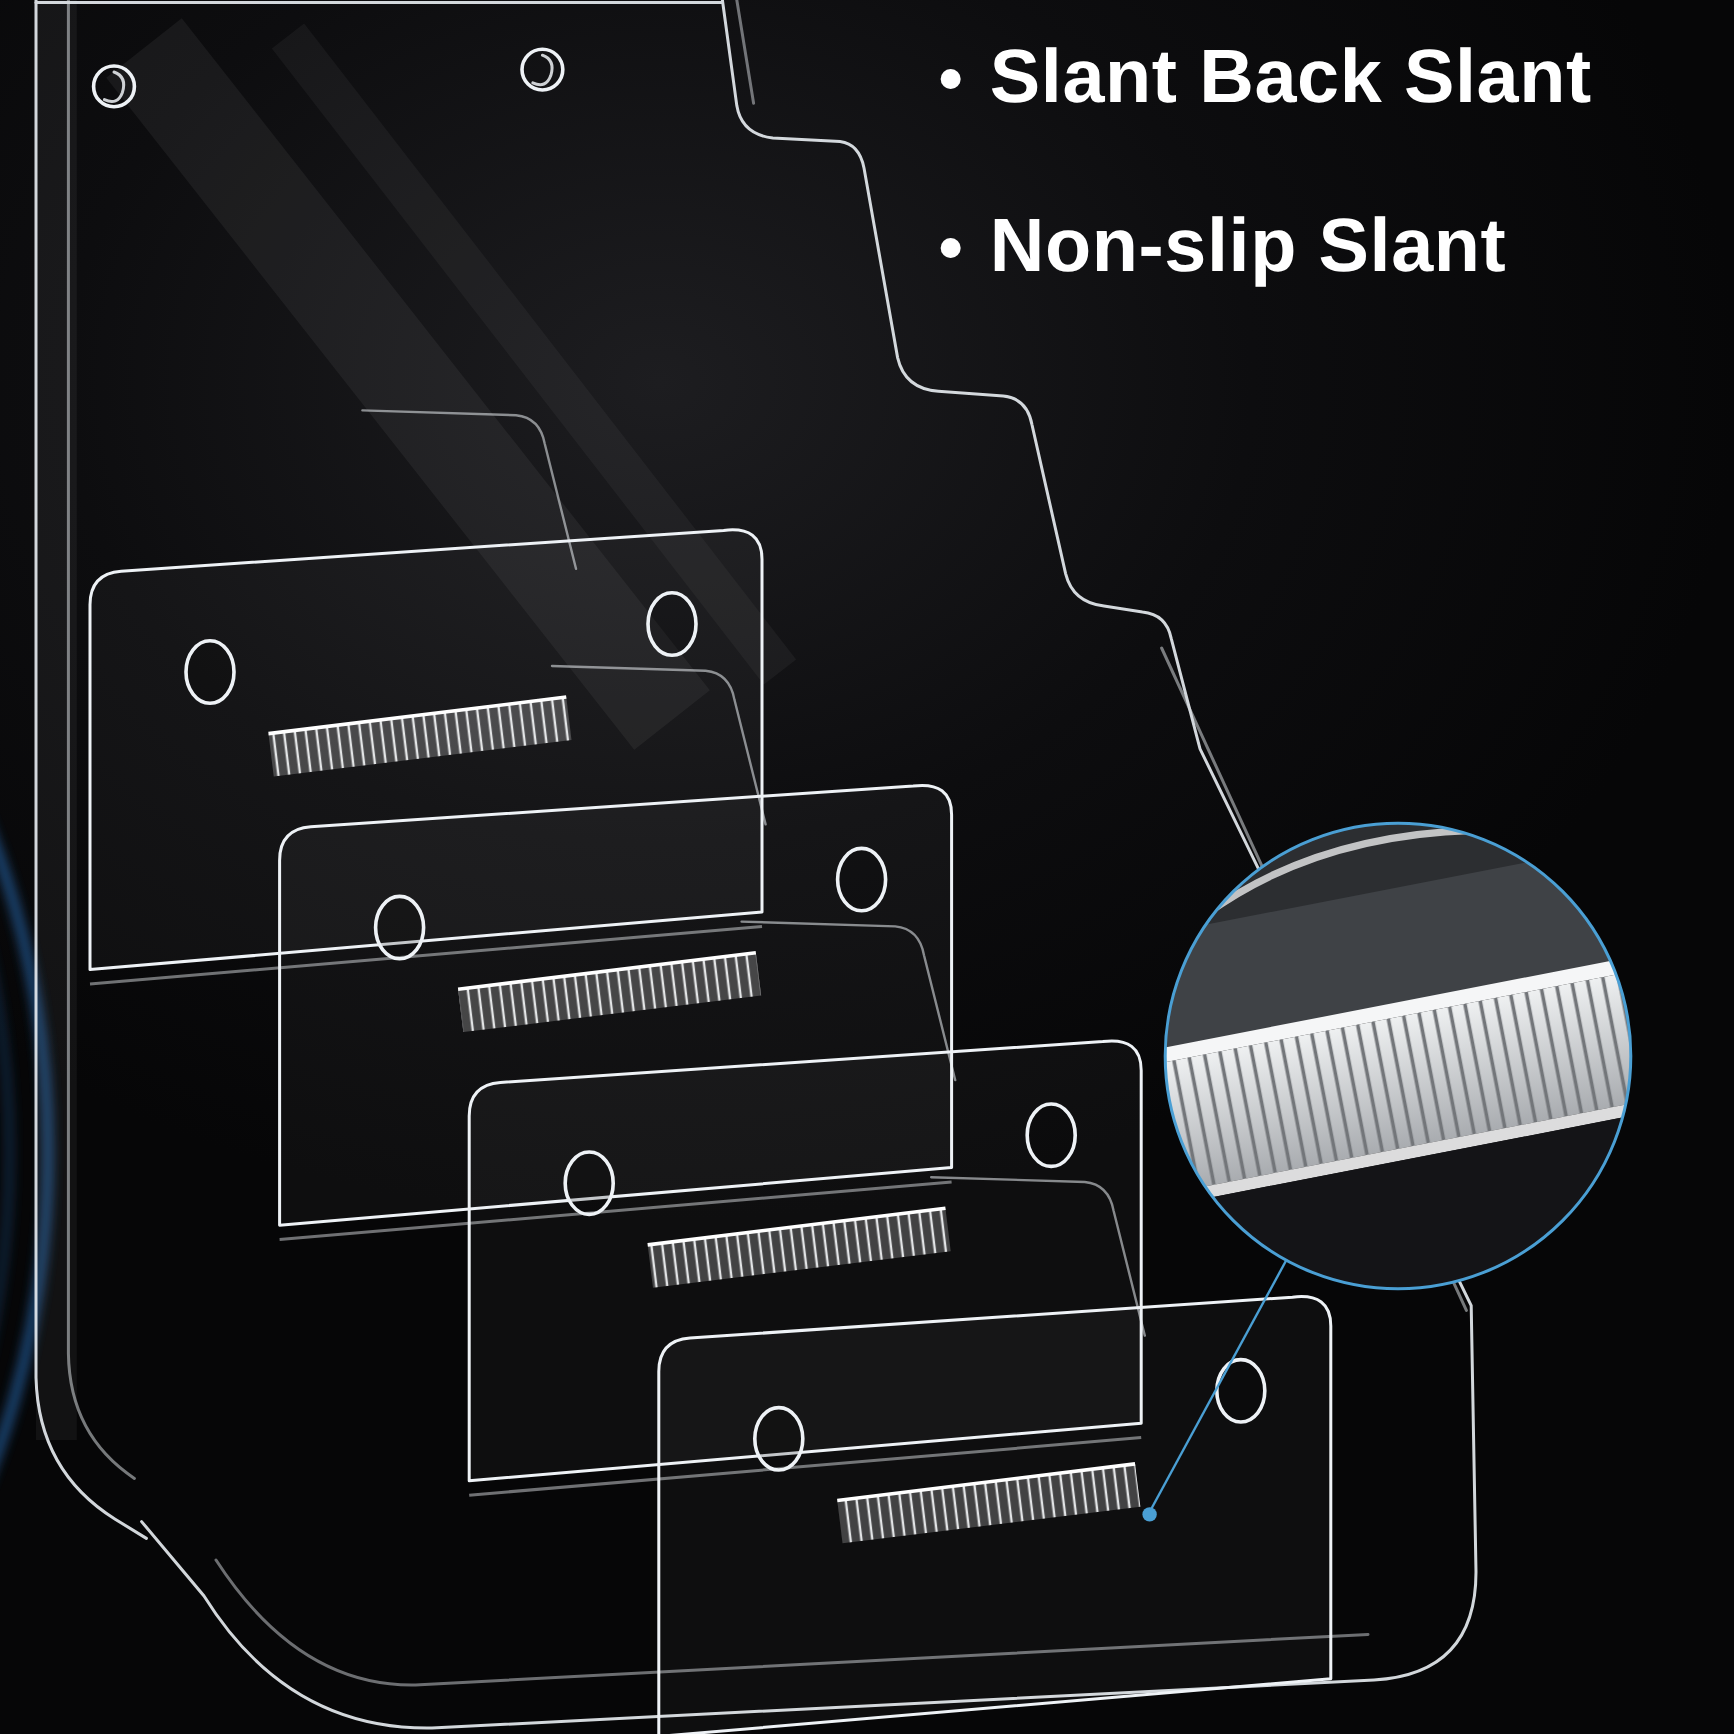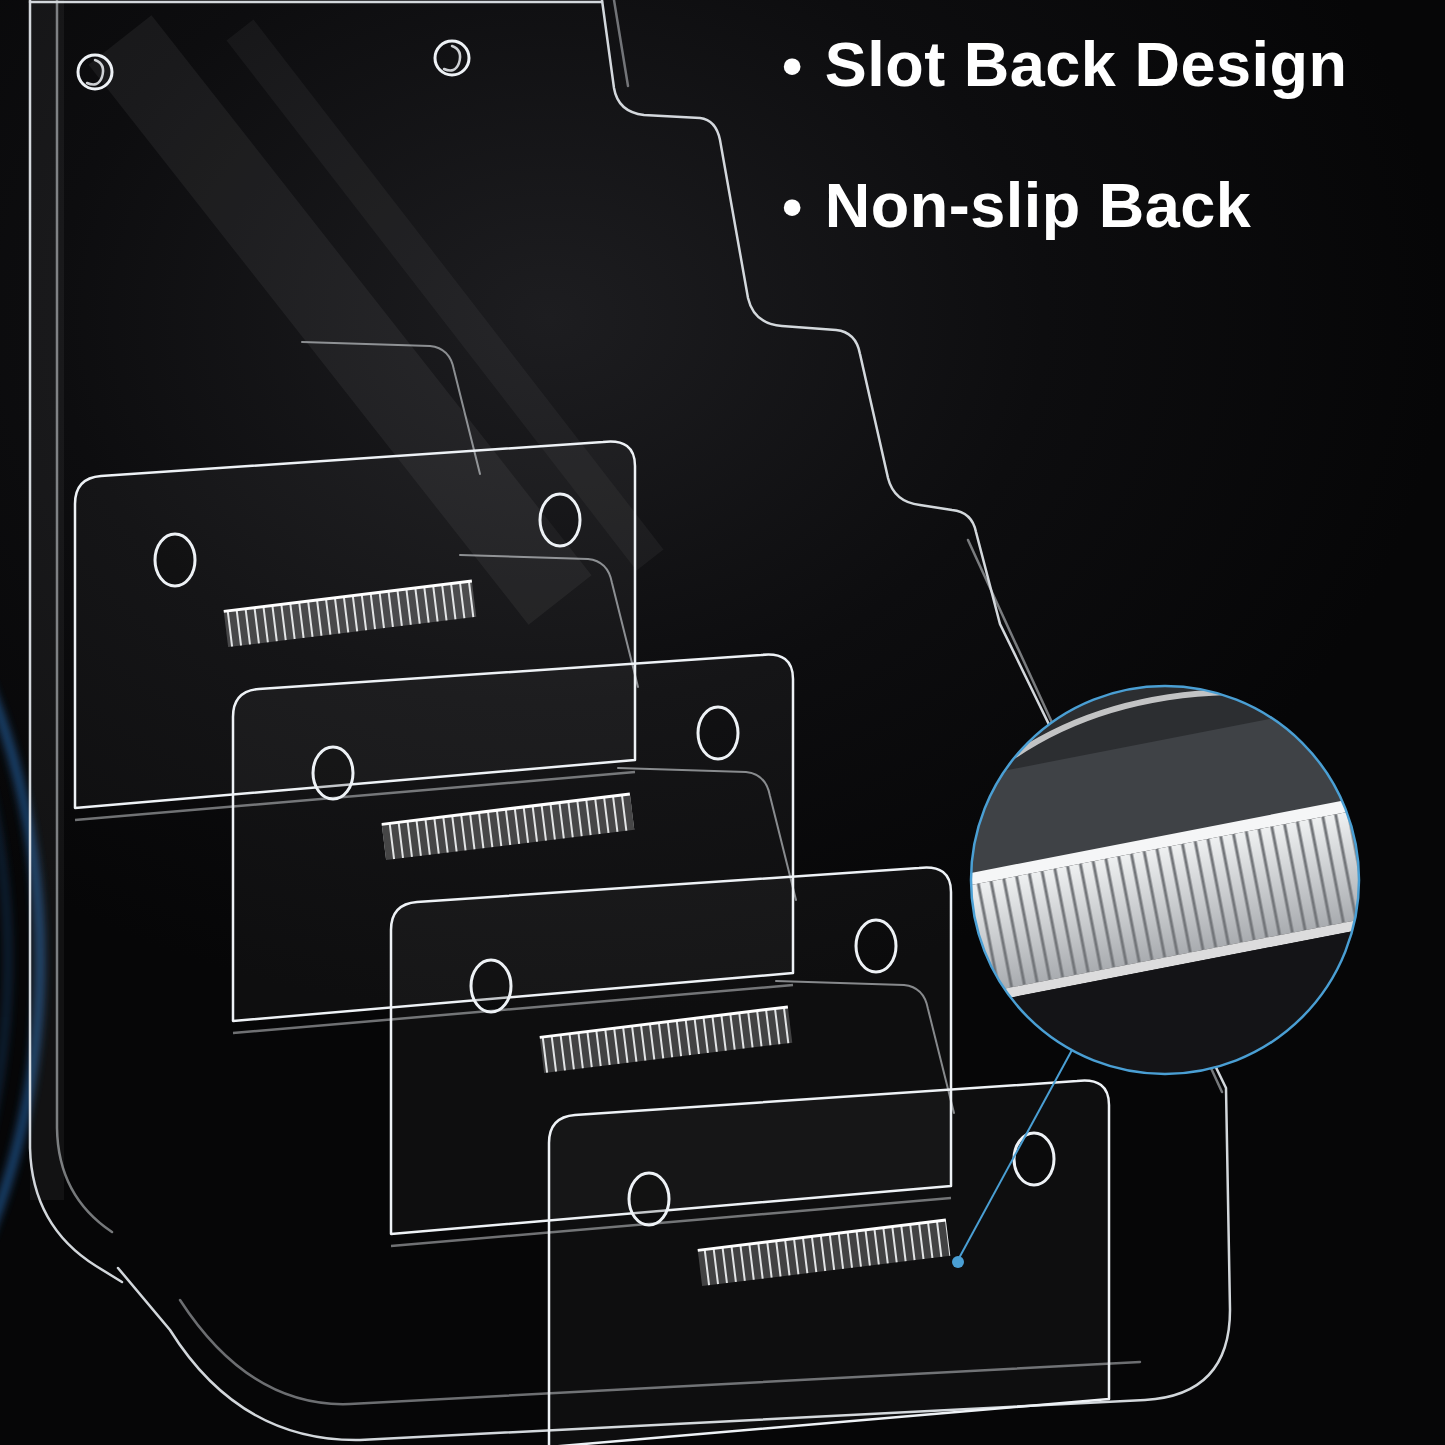--- a/index.html
+++ b/index.html
@@ -150,21 +150,21 @@
         </g>
         <path d="M1005,762 Q1096,696 1228,692" stroke="#e8e8ea" stroke-width="6" fill="none" opacity="0.8"></path>
       </g>
       <circle cx="1165" cy="880" r="194" fill="none" stroke="#4a9fd4" stroke-width="2.5"></circle>
     </g>
   </svg>
 
   <div class="bullets">
     <div class="bullet">
       <span class="marker">•</span>
-      <span>Slot Back Design</span>
+      <span>Slant Back Slant</span>
     </div>
     <div class="bullet">
       <span class="marker">•</span>
-      <span>Non-slip Back</span>
+      <span>Non-slip Slant</span>
     </div>
   </div>
 
 </div>
 
 </body></html>

